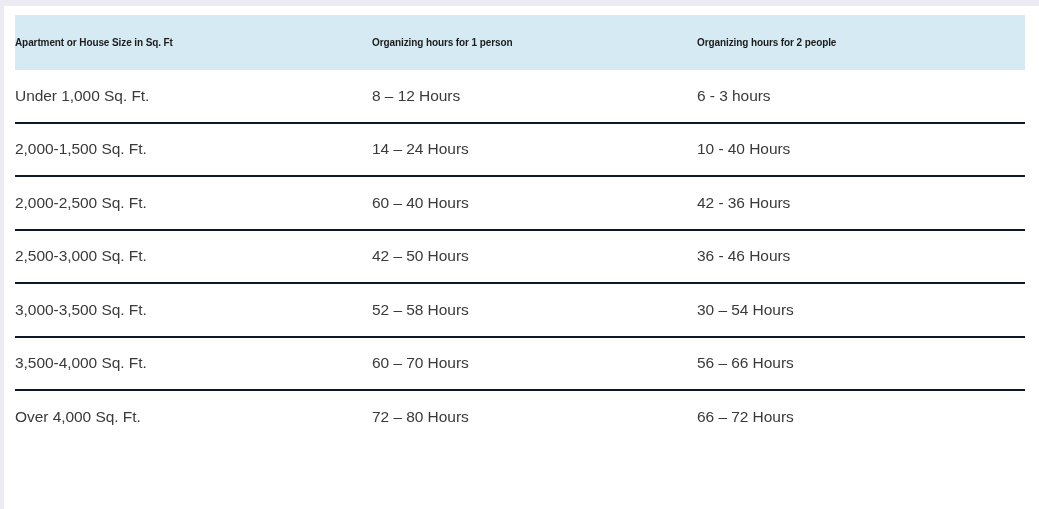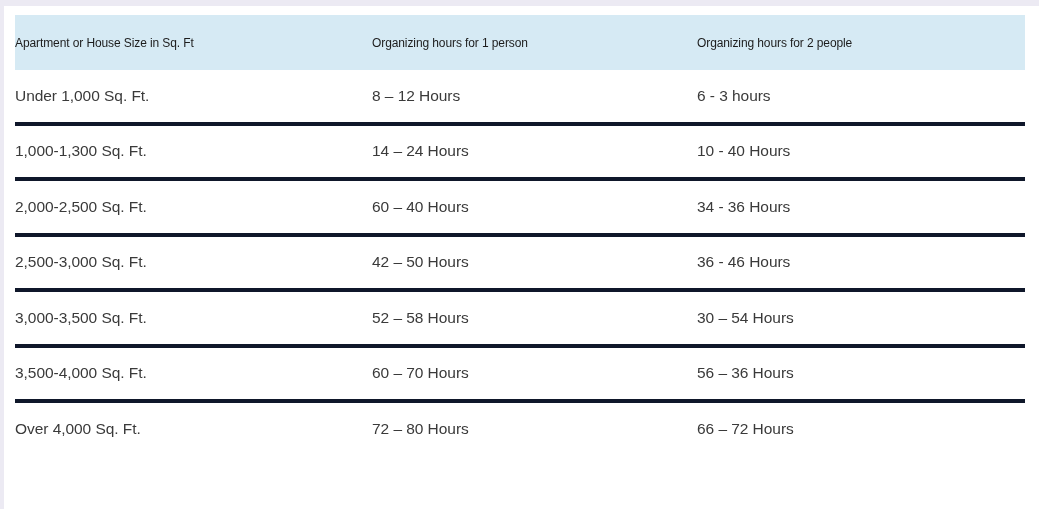--- a/index.html
+++ b/index.html
@@ -48,31 +48,31 @@
   }
   table.size-hours-table th,
   table.size-hours-table td {
     text-align: left;
     vertical-align: middle;
     padding: 0;
   }
   thead th {
     background: #d6eaf4;
     height: 55px;
-    font-size: 12px;
-    font-weight: normal;
+    font-size: 10px;
+    font-weight: bold;
     color: #1c1c1c;
     letter-spacing: -0.1px;
   }
   tbody td {
     height: 51.5px;
     font-size: 15.5px;
     font-weight: normal;
     color: #3a3a3a;
-    border-bottom: 4px solid #0f172a;
+    border-bottom: 2px solid #0f172a;
     letter-spacing: -0.05px;
   }
   tbody tr:last-child td {
     border-bottom: none;
     margin-top: 38px;
   }
   .col-size   { width: 357px; }
   .col-one    { width: 325px; }
   .col-two    { width: 328px; margin-left: 40px; }
   .cell-pad-size { padding-left: 17px; }
@@ -94,43 +94,43 @@
         <th class="col-two cell-pad-two">Organizing hours for 2 people</th>
       </tr>
     </thead>
     <tbody>
       <tr>
         <td class="cell-pad-size">Under 1,000 Sq. Ft.</td>
         <td class="cell-pad-one">8 – 12 Hours</td>
         <td class="cell-pad-two">6 - 3 hours</td>
       </tr>
       <tr>
-        <td class="cell-pad-size">1,000-1,300 Sq. Ft.</td>
+        <td class="cell-pad-size">2,000-1,500 Sq. Ft.</td>
         <td class="cell-pad-one">14 – 24 Hours</td>
         <td class="cell-pad-two">10 - 40 Hours</td>
       </tr>
       <tr>
         <td class="cell-pad-size">2,000-2,500 Sq. Ft.</td>
         <td class="cell-pad-one">60 – 40 Hours</td>
-        <td class="cell-pad-two">34 - 36 Hours</td>
+        <td class="cell-pad-two">42 - 36 Hours</td>
       </tr>
       <tr>
         <td class="cell-pad-size">2,500-3,000 Sq. Ft.</td>
         <td class="cell-pad-one">42 – 50 Hours</td>
         <td class="cell-pad-two">36 - 46 Hours</td>
       </tr>
       <tr>
         <td class="cell-pad-size">3,000-3,500 Sq. Ft.</td>
         <td class="cell-pad-one">52 – 58 Hours</td>
         <td class="cell-pad-two">30 – 54 Hours</td>
       </tr>
       <tr>
         <td class="cell-pad-size">3,500-4,000 Sq. Ft.</td>
         <td class="cell-pad-one">60 – 70 Hours</td>
-        <td class="cell-pad-two">56 – 36 Hours</td>
+        <td class="cell-pad-two">56 – 66 Hours</td>
       </tr>
       <tr>
         <td class="cell-pad-size">Over 4,000 Sq. Ft.</td>
         <td class="cell-pad-one">72 – 80 Hours</td>
         <td class="cell-pad-two">66 – 72 Hours</td>
       </tr>
     </tbody>
   </table>
 </div>
 

